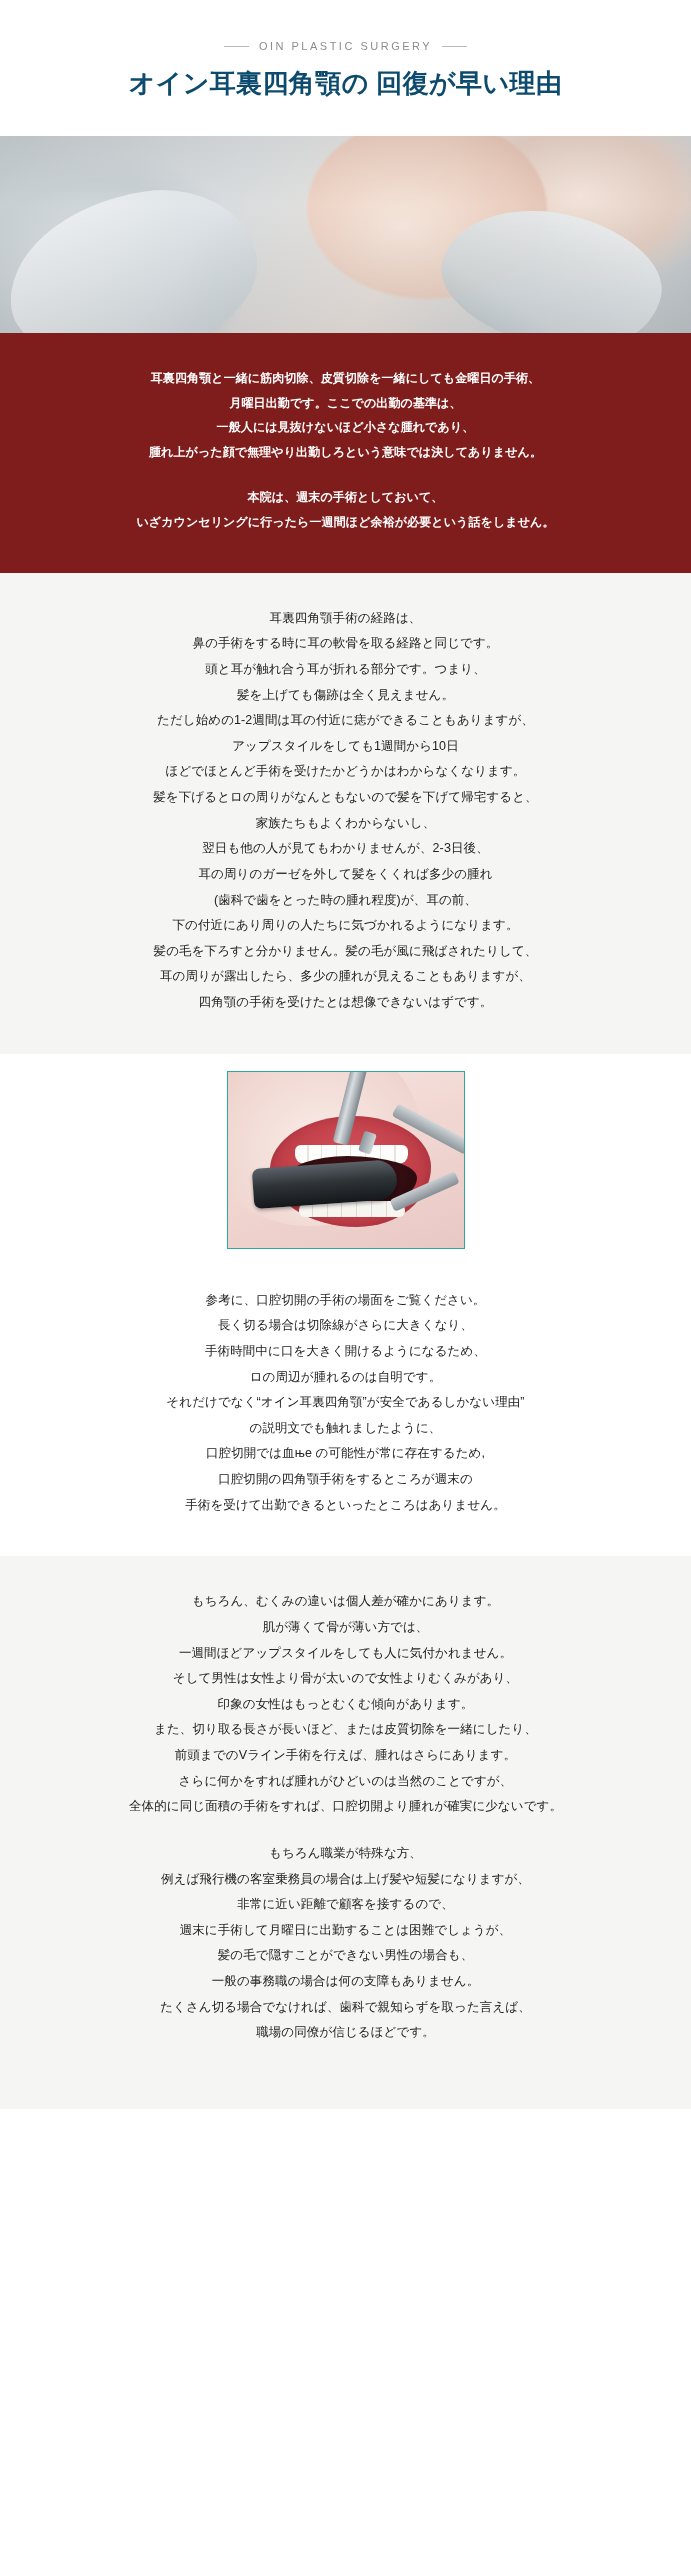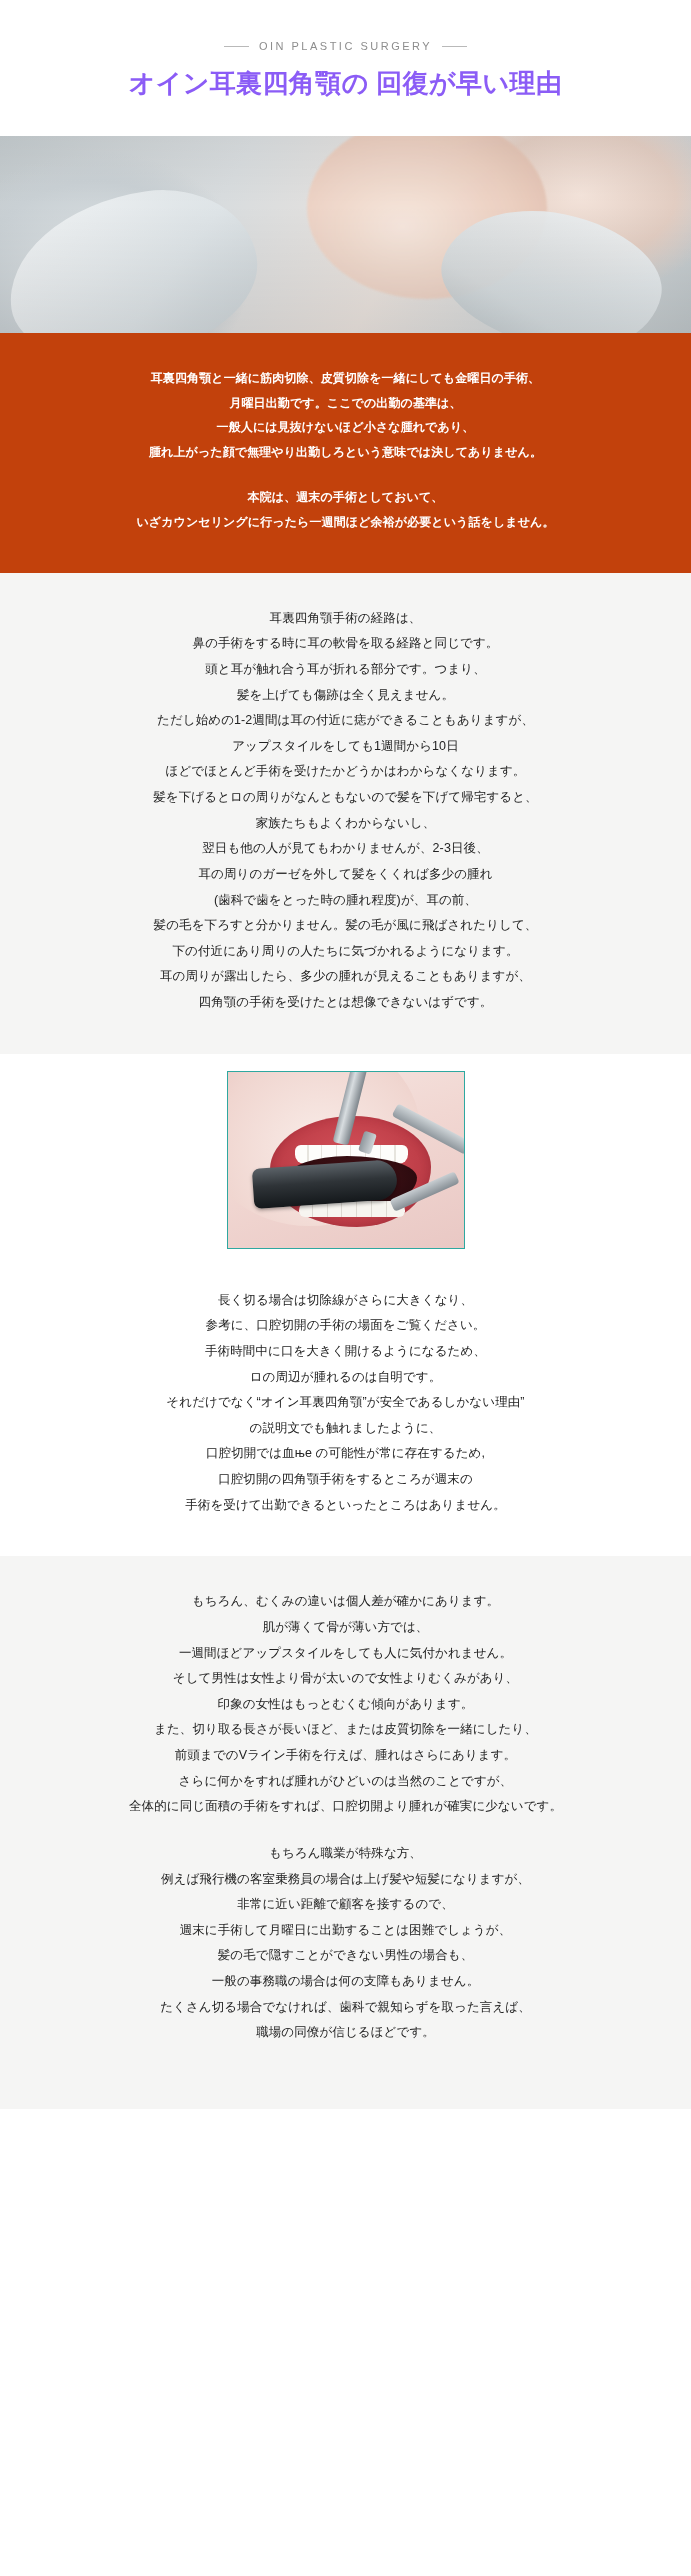--- a/index.html
+++ b/index.html
@@ -33,21 +33,21 @@
   .eyebrow .rule {
     display: block;
     width: 25px;
     height: 1px;
     background: #b9b9b9;
   }
   .main-title {
     font-size: 26px;
     font-weight: bold;
     line-height: 1.45;
-    color: #8b5cf6;
+    color: #0c4a6e;
     letter-spacing: 0.4px;
   }
 
   
   .hero {
     position: relative;
     width: 691px;
     height: 197px;
     overflow: hidden;
     background: #cfd3d6;
@@ -92,21 +92,21 @@
     inset: 0;
     background: linear-gradient(180deg, rgba(0,0,0,0.04) 0%, rgba(0,0,0,0.0) 35%, rgba(0,0,0,0.08) 100%);
   }
 
   
   .section {
     text-align: center;
     padding: 33px 46px 38px 46px;
   }
   .section.dark {
-    background: #c2410c;
+    background: #7f1d1d;
     color: #ffffff;
   }
   .section.light { background: #ffffff; }
   .section.gray { background: #f5f5f4; }
 
   .para {
     font-size: 12.5px;
     line-height: 2.05;
     letter-spacing: 0.1px;
   }
@@ -256,22 +256,22 @@
     <span class="line">頭と耳が触れ合う耳が折れる部分です。つまり、</span>
     <span class="line">髪を上げても傷跡は全く見えません。</span>
     <span class="line">ただし始めの1-2週間は耳の付近に痣ができることもありますが、</span>
     <span class="line">アップスタイルをしても1週間から10日</span>
     <span class="line">ほどでほとんど手術を受けたかどうかはわからなくなります。</span>
     <span class="line">髪を下げるとロの周りがなんともないので髪を下げて帰宅すると、</span>
     <span class="line">家族たちもよくわからないし、</span>
     <span class="line">翌日も他の人が見てもわかりませんが、2-3日後、</span>
     <span class="line">耳の周りのガーゼを外して髪をくくれば多少の腫れ</span>
     <span class="line">(歯科で歯をとった時の腫れ程度)が、耳の前、</span>
+    <span class="line">下の付近にあり周りの人たちに気づかれるようになります。</span>
     <span class="line">髪の毛を下ろすと分かりません。髪の毛が風に飛ばされたりして、</span>
-    <span class="line">下の付近にあり周りの人たちに気づかれるようになります。</span>
     <span class="line">耳の周りが露出したら、多少の腫れが見えることもありますが、</span>
     <span class="line">四角顎の手術を受けたとは想像できないはずです。</span>
   </p>
 </div>
 
 <div class="illus-wrap">
   <div class="illus">
     <div class="cheek"></div>
     <div class="lip-outer"></div>
     <div class="teeth-top"></div>
@@ -280,22 +280,22 @@
     <div class="retractor"></div>
     <div class="instr-a"></div>
     <div class="instr-a-tip"></div>
     <div class="instr-b"></div>
     <div class="instr-c"></div>
   </div>
 </div>
 
 <div class="section light">
   <p class="para">
+    <span class="line">参考に、口腔切開の手術の場面をご覧ください。</span>
     <span class="line">長く切る場合は切除線がさらに大きくなり、</span>
-    <span class="line">参考に、口腔切開の手術の場面をご覧ください。</span>
     <span class="line">手術時間中に口を大きく開けるようになるため、</span>
     <span class="line">ロの周辺が腫れるのは自明です。</span>
     <span class="line">それだけでなく“オイン耳裏四角顎”が安全であるしかない理由”</span>
     <span class="line">の説明文でも触れましたように、</span>
     <span class="line">口腔切開では血ње の可能性が常に存在するため,</span>
     <span class="line">口腔切開の四角顎手術をするところが週末の</span>
     <span class="line">手術を受けて出勤できるといったところはありません。</span>
   </p>
 </div>
 

